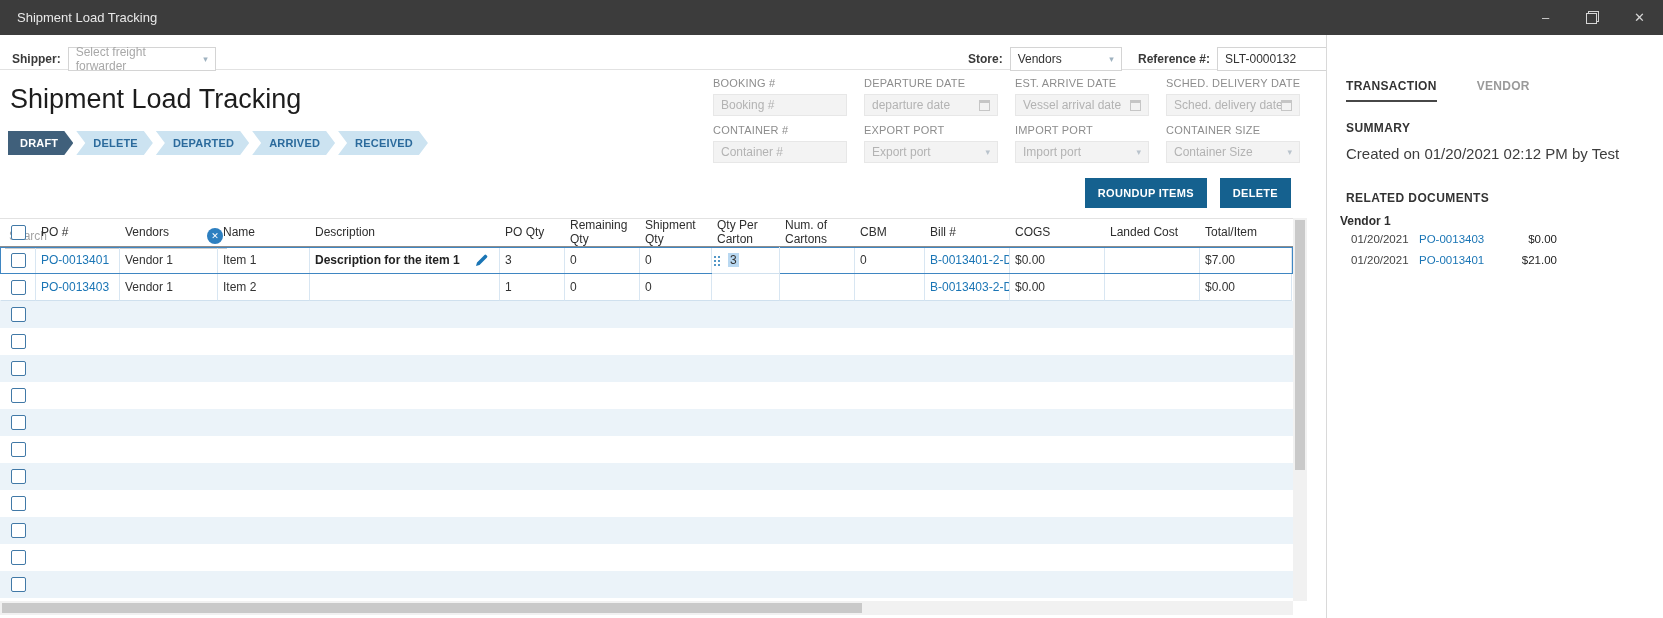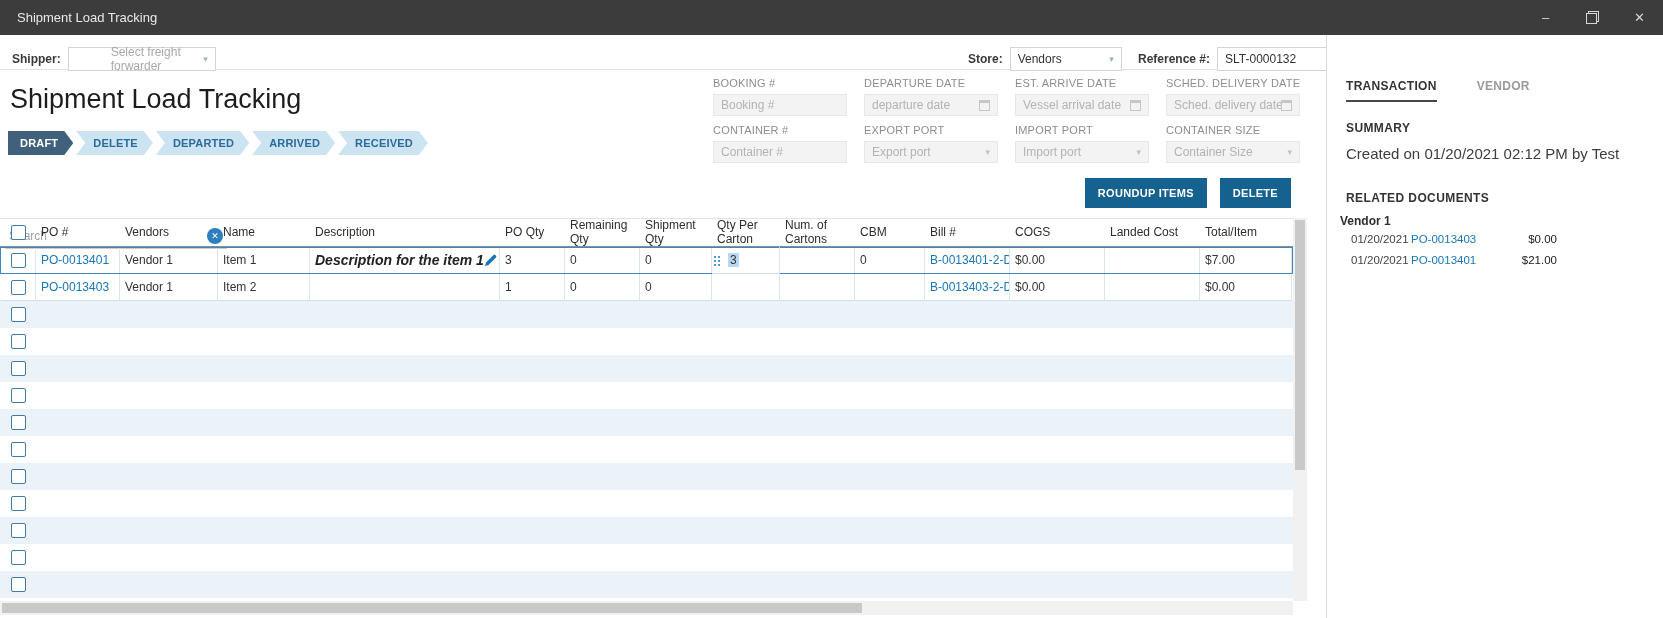--- a/index.html
+++ b/index.html
@@ -15,21 +15,21 @@
   .win-btn { width:47px; height:100%; display:flex; align-items:center; justify-content:center; color:#d6d6d6; font-size:13px; cursor:pointer; }
   .restore-glyph { position:relative; width:13px; height:13px; display:inline-block; }
   .restore-glyph::before { content:""; position:absolute; top:0; right:0; width:9px; height:9px; border:1px solid #d6d6d6; }
   .restore-glyph::after  { content:""; position:absolute; bottom:0; left:0; width:9px; height:9px; border:1px solid #d6d6d6; background:#3c3c3c; }
 
   
   .toolbar { position:absolute; left:0; top:35px; width:1663px; height:35px; background:#fff; border-bottom:1px solid #e2e2e2; }
   .tb-group { position:absolute; top:12px; height:24px; display:flex; align-items:center; }
   .tb-label { font-weight:bold; color:#3a3a3a; margin-right:7px; white-space:nowrap; }
   .tb-select, .tb-input { height:24px; border:1px solid #d4d4d4; background:#fff; display:flex; align-items:center; padding:0 7px; }
-  .tb-select .ph { color:#a8a8a8;margin-left:35px; }
+  .tb-select .ph { color:#a8a8a8; }
   .chev { color:#9fb2c0; font-size:9px; margin-left:auto; padding-left:6px; }
   .tb-input input { border:none; outline:none; background:transparent; width:100%; font-family:inherit; font-size:12px; color:#333; }
   .tb-icons { display:flex; align-items:center; gap:15px; }
   .icon-btn { display:flex; align-items:center; cursor:pointer; }
   .icon-btn .chev-sm { color:#1a6fa8; font-size:9px; margin-left:2px; }
 
   
   .page-heading { position:absolute; left:10px; top:84px; font-size:27px; font-weight:400; color:#1d1d1d; }
   .steps { position:absolute; left:8px; top:131px; display:flex; gap:3px; }
   .step { height:24px; display:flex; align-items:center; padding:0 15px 0 17px; font-size:11px; font-weight:bold; letter-spacing:.2px;
@@ -61,21 +61,21 @@
   .table { position:absolute; left:0; top:218px; width:1293px; }
   .thead { display:grid; grid-template-columns:var(--cols); height:29px; align-items:center; border-top:1px solid #e2e2e2; border-bottom:1px solid #8d8d8d; }
   .th { padding:0 5px; font-size:12px; color:#2e2e2e; line-height:1.12; }
   .c-check { display:flex; align-items:center; justify-content:center; }
   .checkbox { width:15px; height:15px; border:1px solid #4179a7; border-radius:2px; background:#fff; display:inline-block; cursor:pointer; }
   .row { display:grid; grid-template-columns:var(--cols); height:27px; }
   .data-row .cell { display:flex; align-items:center; padding:0 5px; border-right:1px solid #d8e6f2; border-bottom:1px solid #cfe0ee; overflow:hidden; white-space:nowrap; }
   .data-row .cell:first-child { border-left:1px solid #fff; }
   .row.selected { outline:1px solid #3f86c2; outline-offset:-1px; }
   .link { color:#1a75b5; text-decoration:none; cursor:pointer; }
-  .desc-text { font-weight:bold; font-size:14px; color:#222;font-style:italic; }
+  .desc-text { font-weight:bold; font-size:12px; color:#222; }
   .pencil { margin-left:auto; margin-right:6px; display:flex; cursor:pointer; }
   .qpc { position:relative; padding-left:16px !important; }
   .drag-dots { position:absolute; left:2px; top:9px; width:2px; height:2px; background:#1a75b5; border-radius:50%;
                box-shadow:4px 0 0 #1a75b5, 0 4px 0 #1a75b5, 4px 4px 0 #1a75b5, 0 8px 0 #1a75b5, 4px 8px 0 #1a75b5; cursor:grab; }
   .sel-val { background:#b9d8f1; padding:0 2px; }
   .empty-rows .row:nth-child(odd) { background:#ebf3f9; }
 
   
   .vscroll { position:absolute; left:1293px; top:218px; width:14px; height:383px; background:#f1f1f1; }
   .vthumb { position:absolute; left:2px; top:2px; width:10px; height:250px; background:#c9c9c9; }
@@ -85,21 +85,21 @@
   
   .side { position:absolute; left:1326px; top:35px; width:337px; height:583px; border-left:1px solid #d9d9d9; background:#fff; }
   .side-tabs { position:absolute; left:19px; top:44px; display:flex; gap:40px; }
   .side-tab { font-size:12px; font-weight:bold; letter-spacing:.3px; color:#9a9a9a; padding-bottom:7px; cursor:pointer; }
   .side-tab.active { color:#333; border-bottom:2px solid #474747; }
   .side-heading { position:absolute; left:19px; font-size:12px; font-weight:bold; letter-spacing:.4px; color:#333; }
   .s-summary { top:86px; }
   .s-related { top:156px; }
   .side-text { position:absolute; left:19px; top:110px; font-size:15px; color:#3d3d3d; }
   .vendor-group { position:absolute; left:13px; top:179px; font-weight:bold; font-size:12px; color:#2e2e2e; }
-  .doc-row { position:absolute; left:24px; width:206px; display:flex; align-items:center; font-size:11.5px; }
+  .doc-row { position:absolute; left:24px; width:206px; display:flex; align-items:center; font-size:11.5px;gap:8px; }
   .doc-row.r0 { top:198px; } .doc-row.r1 { top:219px; }
   .doc-date { width:60px; color:#444; }
   .doc-amount { margin-left:auto; color:#222; }
 </style>
 </head>
 <body>
 
 <div class="screen">
 
   <div class="titlebar">

